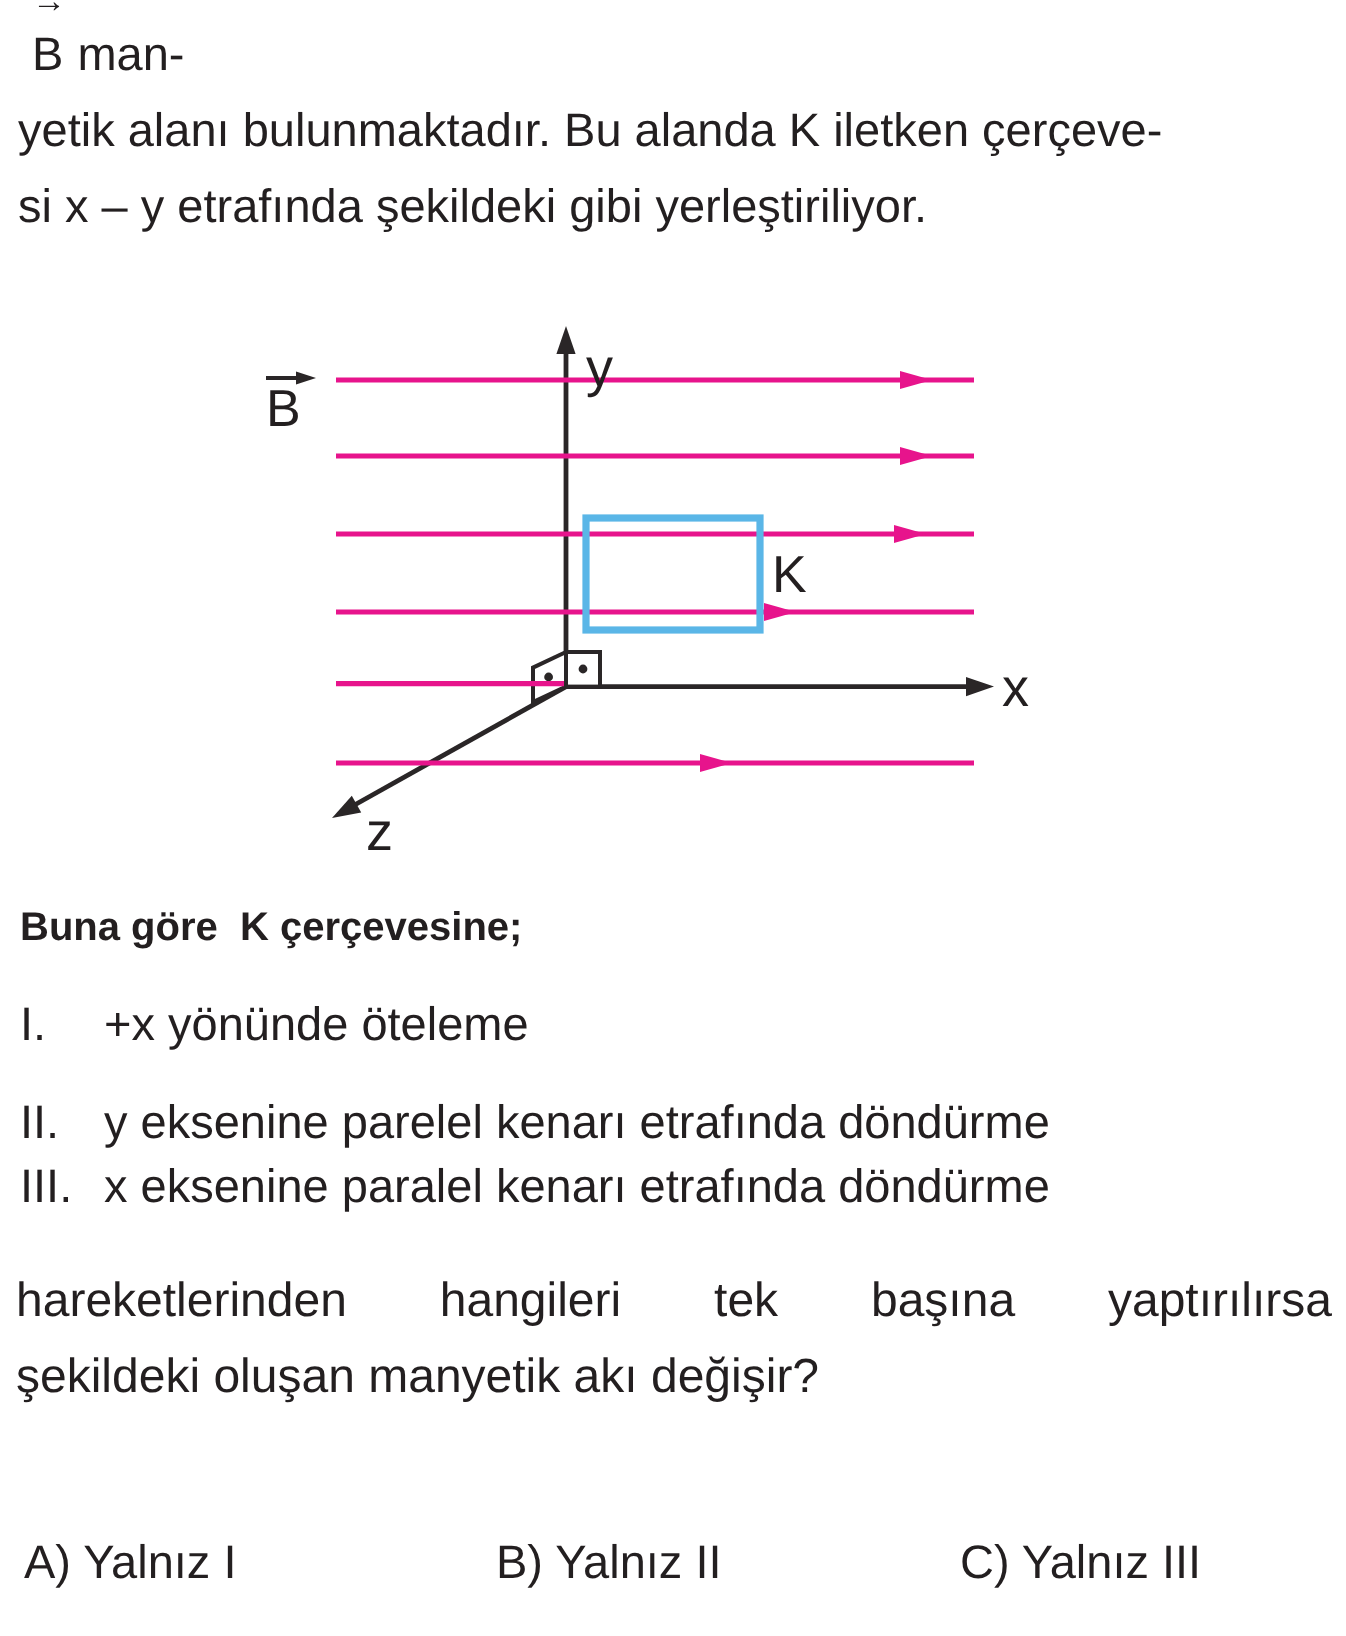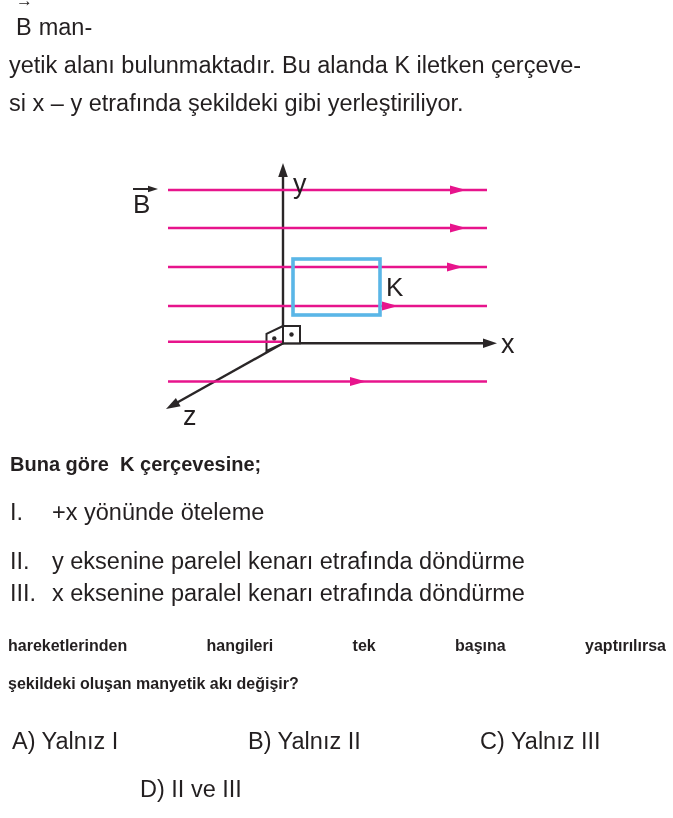--- a/index.html
+++ b/index.html
@@ -30,24 +30,24 @@
     position:absolute;left:10px;top:453px;
     font-size:20px;font-weight:bold;white-space:pre-wrap;
   }
   .item{
     position:absolute;left:10px;width:655px;
     font-size:23.5px;display:flex;
   }
   .item .numeral{flex:0 0 42px;}
   .closing-line{
     position:absolute;left:8px;width:658px;
-    font-size:16px;font-weight:bold;
+    font-size:24px;font-weight:normal;
   }
   .closing-line.justified{text-align:justify;text-align-last:justify;}
-  .options-row{position:absolute;left:0;width:540px;height:28px;}
+  .options-row{position:absolute;left:0;width:540px;height:28px;margin-top:40px;}
   .opt{position:absolute;font-size:23.5px;white-space:nowrap;}
 </style>
 </head>
 <body>
 
 <div class="page">
 
   <p class="intro">
     <span class="line"><span class="vec"><span class="vec-arrow">→</span><span>B</span></span><span>man-</span></span>
     <span class="line">yetik alanı bulunmaktadır. Bu alanda K iletken çerçeve-</span>

